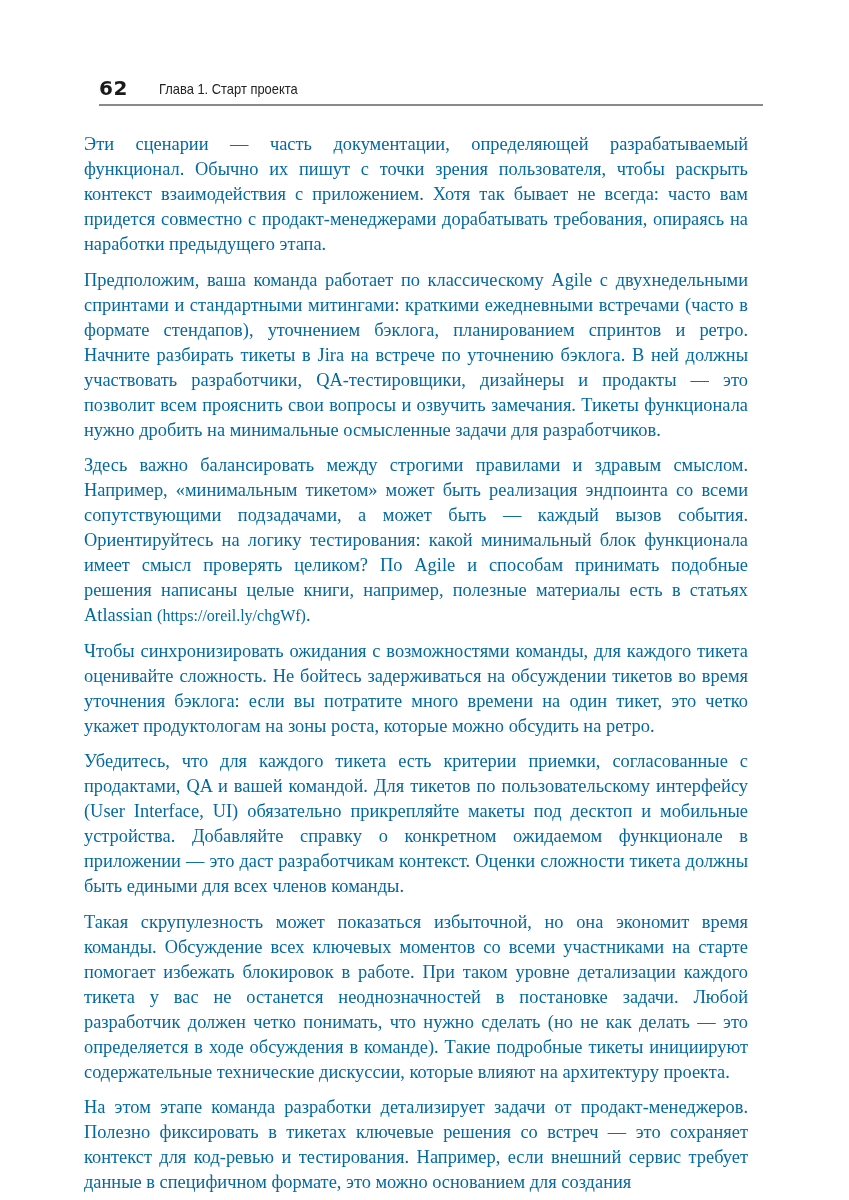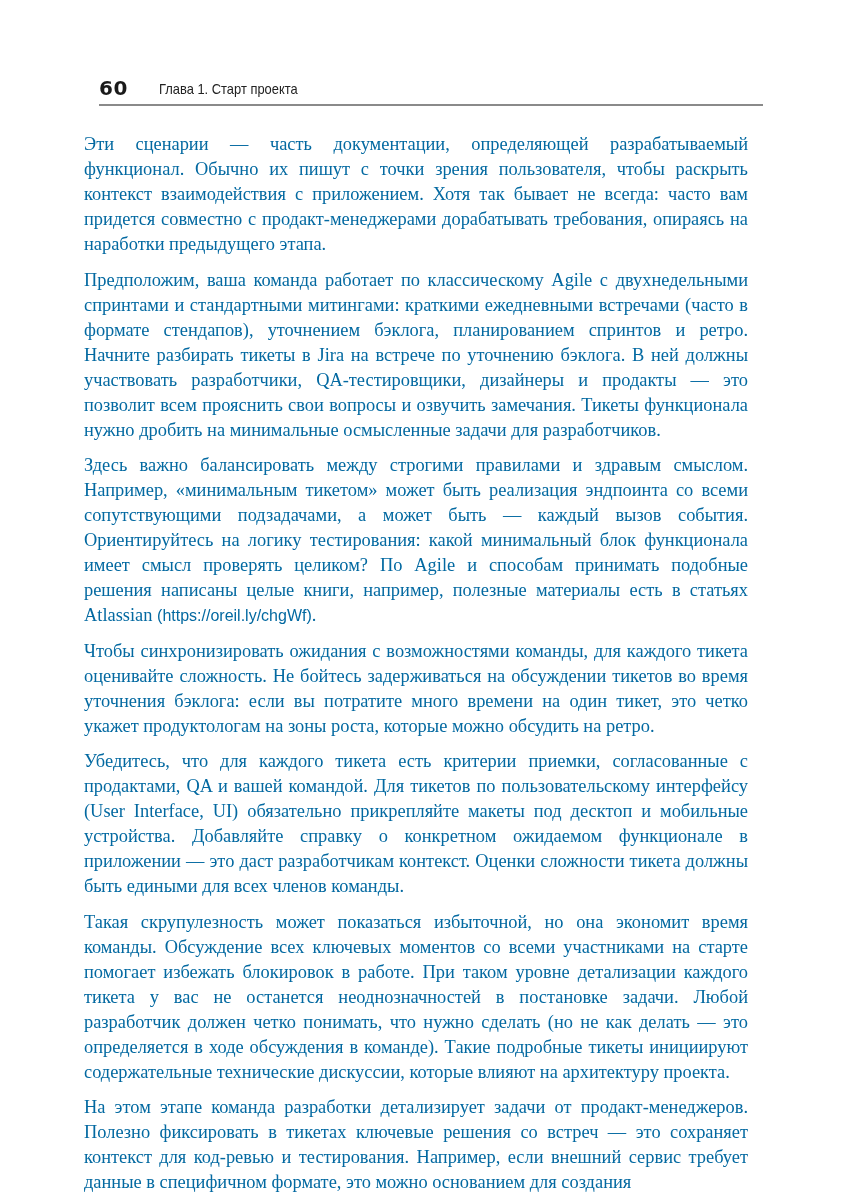--- a/index.html
+++ b/index.html
@@ -51,29 +51,29 @@
       font-size: 18.4px;
       line-height: 25px;
       color: #0369a1;
     }
     .body-text p {
       margin: 0 0 10.5px 0;
       text-align: justify;
       hyphens: manual;
     }
     .url {
-      font-family: Liberation Sans, sans-serif;
+      font-family: Liberation Serif, serif;
       font-size: 16px;
     }
   </style>
 </head>
 <body>
 
 <div class="page-header">
-  <span class="page-number">60</span>
+  <span class="page-number">62</span>
   <span class="chapter-title">Глава 1. Старт проекта</span>
 </div>
 
 <div class="body-text">
   <p>Эти сценарии — часть документации, определяющей разрабатываемый функционал. Обычно их пишут с точки зрения пользователя, чтобы раскрыть контекст взаимодействия с приложением. Хотя так бывает не всегда: часто вам придется совместно с продакт-менеджерами дорабатывать требования, опираясь на наработки предыдущего этапа.</p>
   <p>Предположим, ваша команда работает по классическому Agile с двухнедельными спринтами и стандартными митингами: краткими ежедневными встречами (часто в формате стендапов), уточнением бэклога, планированием спринтов и ретро. Начните разбирать тикеты в Jira на встрече по уточнению бэклога. В ней должны участвовать разработчики, QA-тестировщики, дизайнеры и продакты — это позволит всем прояснить свои вопросы и озвучить замечания. Тикеты функционала нужно дробить на минимальные осмысленные задачи для разработчиков.</p>
   <p><span>Здесь важно балансировать между строгими правилами и здравым смыслом. Например, «минимальным тикетом» может быть реализация эндпоинта со всеми сопутствующими подзадачами, а может быть — каждый вызов события. Ориентируйтесь на логику тестирования: какой минимальный блок функционала имеет смысл проверять целиком? По Agile и способам принимать подобные решения написаны целые книги, например, полезные материалы есть в статьях Atlassian </span><span class="url">(https://oreil.ly/chgWf)</span><span>.</span></p>
   <p>Чтобы синхронизировать ожидания с возможностями команды, для каждого тикета оценивайте сложность. Не бойтесь задерживаться на обсуждении тикетов во время уточнения бэклога: если вы потратите много времени на один тикет, это четко укажет продуктологам на зоны роста, которые можно обсудить на ретро.</p>
   <p>Убедитесь, что для каждого тикета есть критерии приемки, согласованные с продактами, QA и вашей командой. Для тикетов по пользовательскому интерфейсу (User Interface, UI) обязательно прикрепляйте макеты под десктоп и мобильные устройства. Добавляйте справку о конкретном ожидаемом функционале в приложении — это даст разработчикам контекст. Оценки сложности тикета должны быть едиными для всех членов команды.</p>
   <p>Такая скрупулезность может показаться избыточной, но она экономит время команды. Обсуждение всех ключевых моментов со всеми участниками на старте помогает избежать блокировок в работе. При таком уровне детализации каждого тикета у вас не останется неоднозначностей в постановке задачи. Любой разработчик должен четко понимать, что нужно сделать (но не как делать — это определяется в ходе обсуждения в команде). Такие подробные тикеты инициируют содержательные технические дискуссии, которые влияют на архитектуру проекта.</p>

